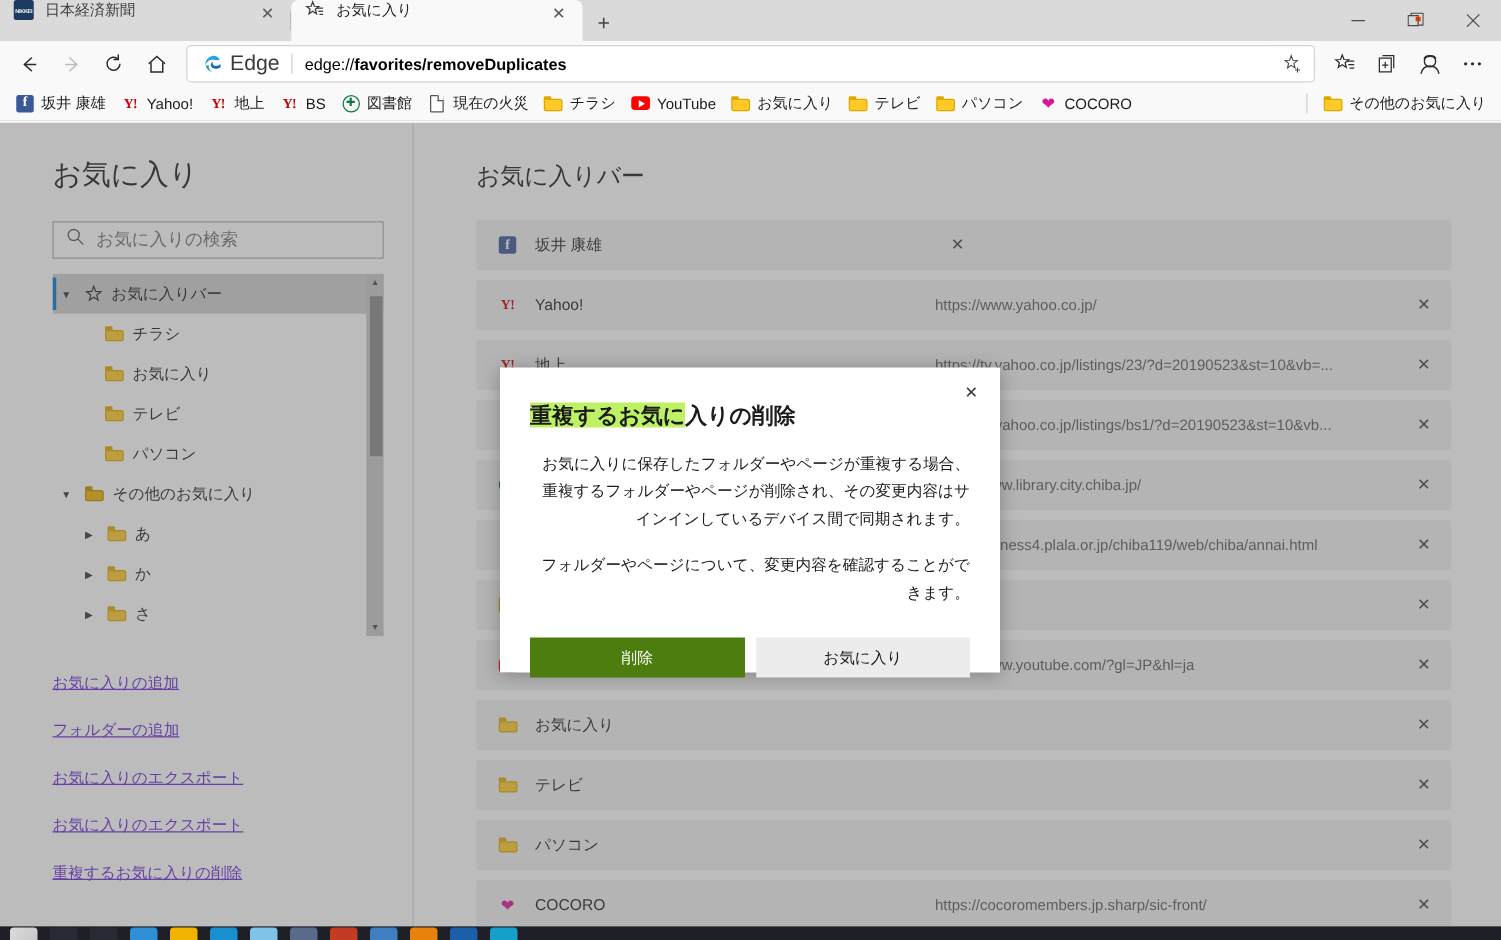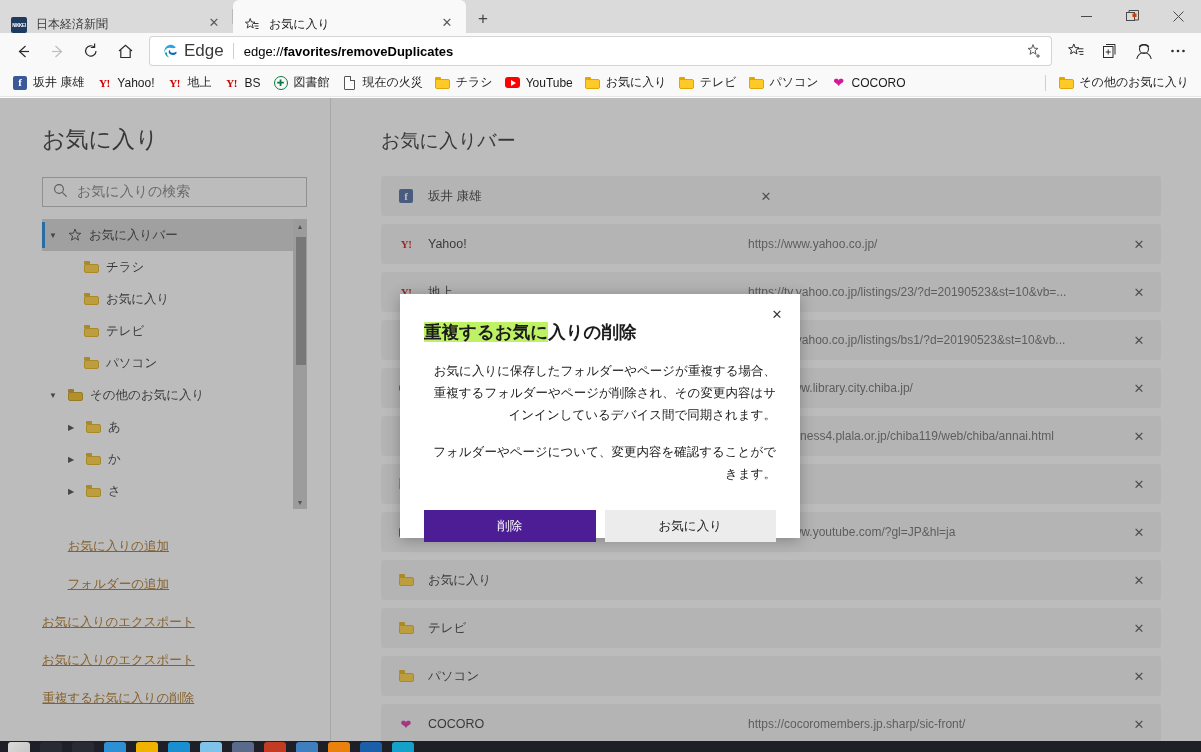--- a/index.html
+++ b/index.html
@@ -10,21 +10,21 @@
     background: #ffffff;
   }
 
   
   .tabstrip {
     position: absolute; top: 0; left: 0; width: 1201px; height: 33px;
     background: #dadada;
     display: flex; align-items: flex-end;
   }
   .tab {
-    height: 33px; display: flex; align-items: flex-end;
+    height: 33px; display: flex; align-items: flex-start;
     padding: 0 8px 0 11px; gap: 9px;
     font-size: 12px; color: #3b3b3b; position: relative;
   }
   .tab.inactive { width: 233px; background: #dadada; }
   .tab.active {
     width: 233px; background: #f9f9f9;
     border-top-left-radius: 6px; border-top-right-radius: 6px;
     color: #1b1b1b;
   }
   .tab-sep {
@@ -135,21 +135,21 @@
   .ind3 { padding-left: 22px; }
   .star-ico { width:15px; height:15px; flex:0 0 15px; display:flex; align-items:center; justify-content:center; }
 
   .tree-scroll {
     position:absolute; right:0; top:0; width:14px; height:290px; background:#c9c9c9;
   }
   .ts-arrow { height:14px; display:flex; align-items:center; justify-content:center; font-size:7px; color:#4b4b4b; }
   .ts-thumb { position:absolute; left:3px; top:18px; width:10px; height:128px; background:#8a8a8a; }
 
   .links { position:absolute; left:42px; top: 440px; }
-  .link { display:block; font-size:12.5px; color:#a16207; margin-bottom:21px;text-align:center; }
+  .link { display:block; font-size:12.5px; color:#6d28d9; margin-bottom:21px; }
 
   
   .main { flex:1; padding: 30px 40px 0 50px; overflow: hidden; position: relative; }
   .main-title { font-size: 19px; color: #1b1b1b; font-weight: normal; margin-bottom: 22px; }
   .row {
     height: 40px; background: #f2f2f2; border-radius: 3px; margin-bottom: 8px;
     display: flex; align-items: center; padding: 0 4px 0 16px; position: relative;
   }
   .row-ico { width:18px; flex:0 0 18px; display:flex; align-items:center; justify-content:center; }
   .row-name { font-size:12.5px; color:#1b1b1b; margin-left:13px; width: 320px; white-space:nowrap; overflow:hidden; }
@@ -171,21 +171,21 @@
     position:absolute; right: 10px; top: 8px; width:26px; height:24px;
     display:flex; align-items:center; justify-content:center; font-size:13px; color:#3b3b3b;
   }
   .dlg-title { font-size:17.5px; color:#1b1b1b; font-weight:600; margin-bottom:17px; }
   .dlg-title .hl { background:#bef264; }
   .dlg-body { font-size:12.5px; color:#1b1b1b; line-height:1.75;text-align:right; }
   .dlg-body p + p { margin-top: 15px; }
   .dlg-btns { display:flex; gap:9px; margin-top: 25px; }
   .btn { height:32px; width:179px; font-size:12.5px; display:flex; align-items:center; justify-content:center;
          border:none; font-family:inherit; }
-  .btn.primary { background:#4c1d95; color:#ffffff; }
+  .btn.primary { background:#4d7c0f; color:#ffffff; }
   .btn.secondary { background:#ececec; color:#1b1b1b; }
 
   
   .taskbar {
     position:absolute; left:0; top:741px; width:1201px; height:11px;
     background: #1f1f28; display:flex; align-items:flex-start; gap:10px; padding-left:8px;
     overflow:hidden; z-index: 60;
   }
   .tb-item { width:22px; height:22px; border-radius:3px; flex:0 0 22px; margin-top:1px; }
 </style>

